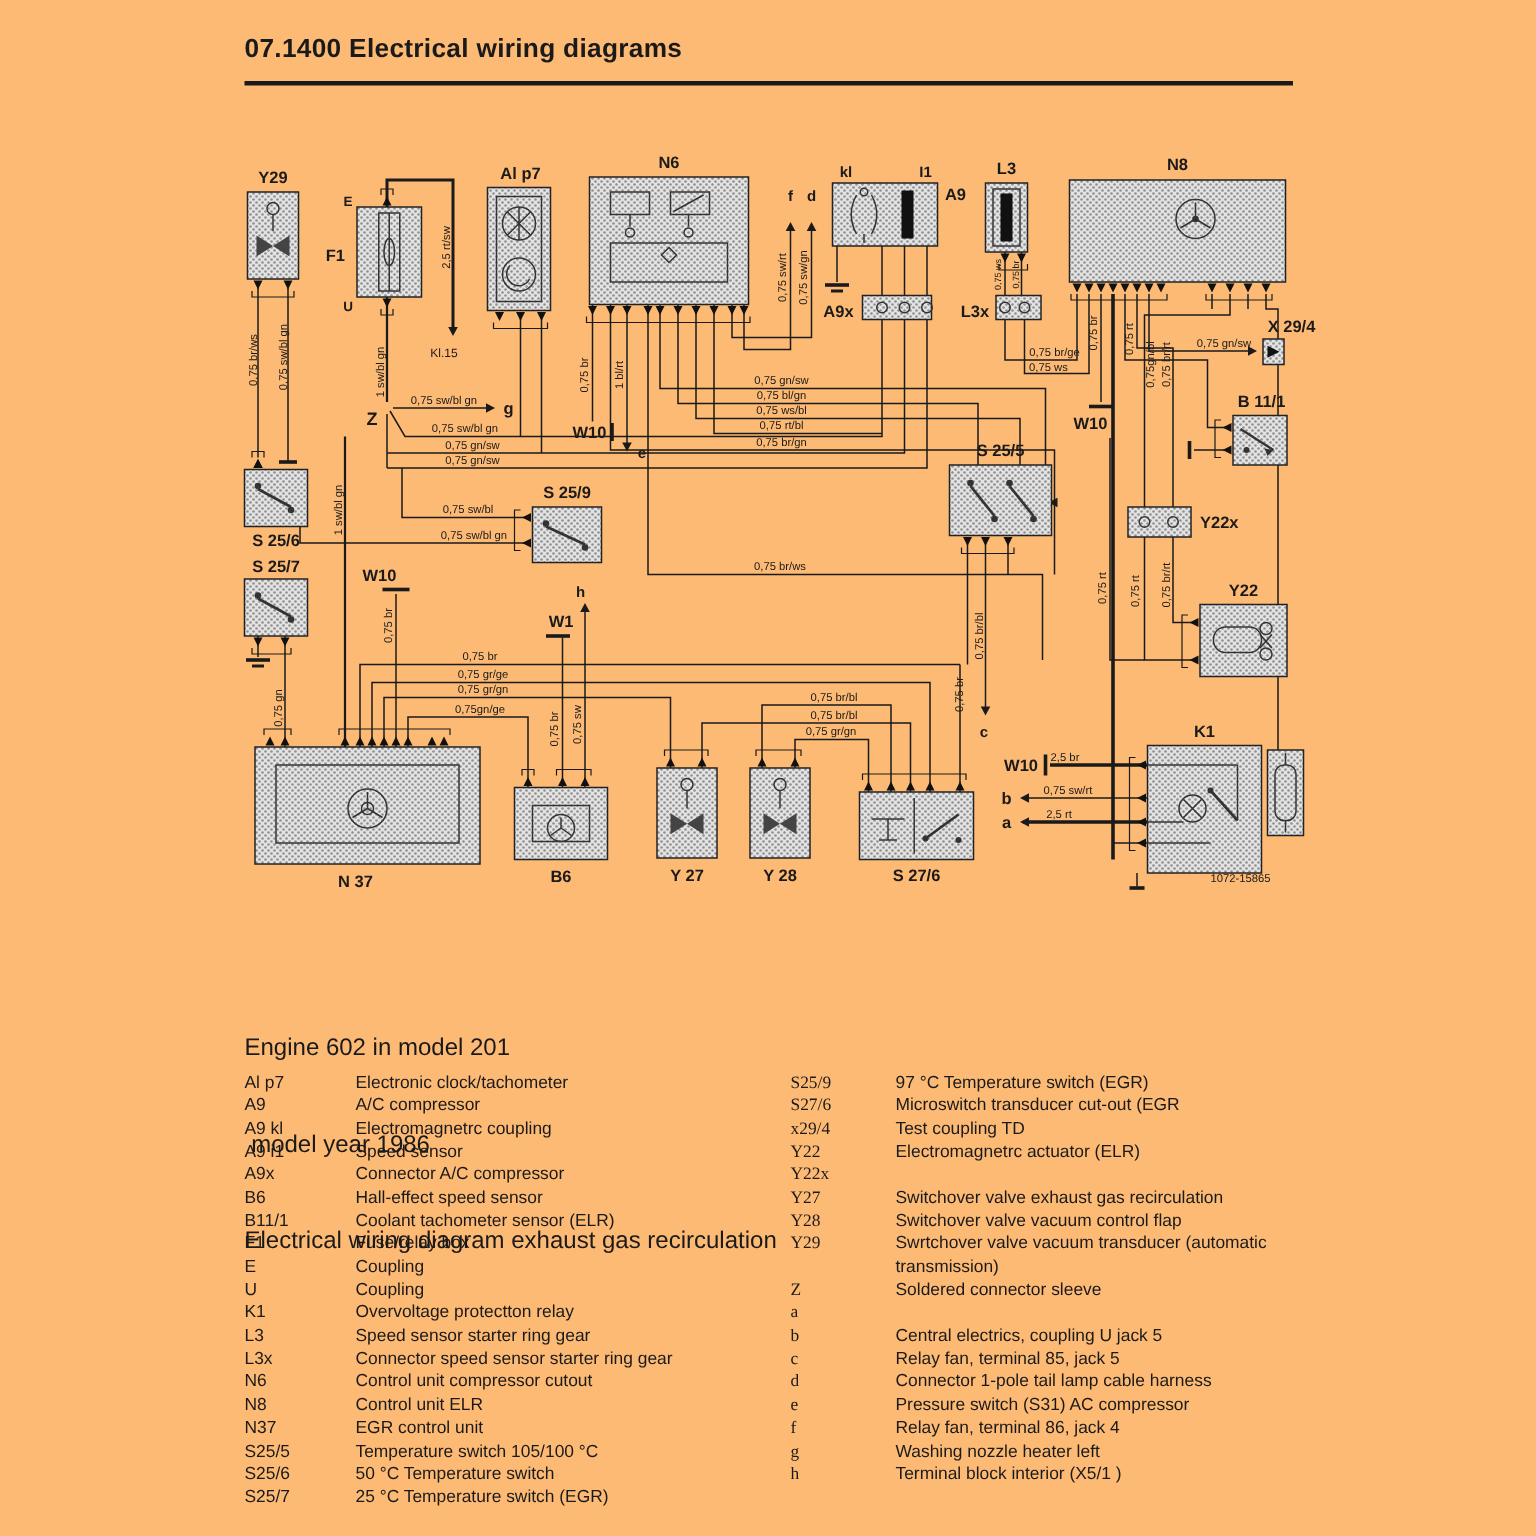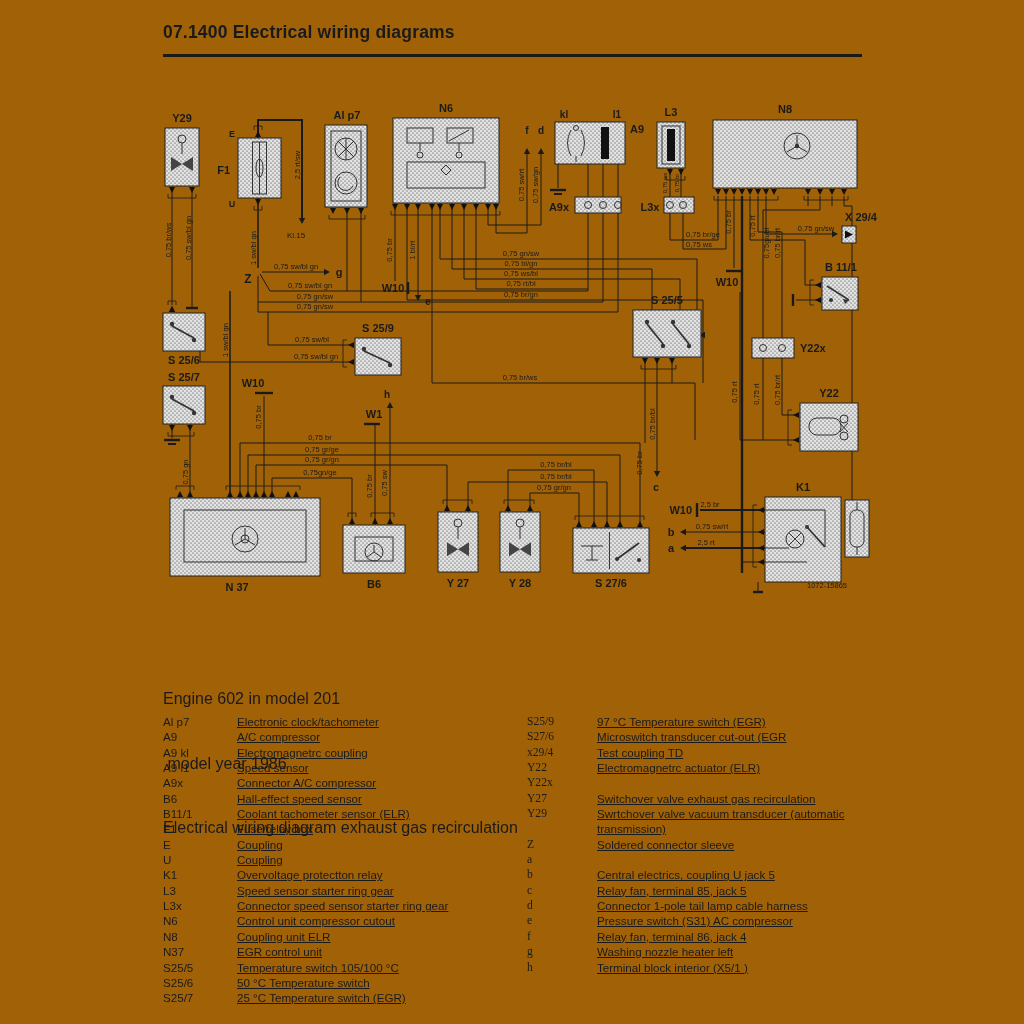--- a/index.html
+++ b/index.html
@@ -1,29 +1,29 @@
 <!DOCTYPE html>
 <html><head>
 <meta charset="utf-8">
 <style>
   html,body{margin:0;padding:0;background:#fff;}
-  #page{position:relative;width:1024px;height:1024px;background:#a16207;overflow:hidden;
+  #page{position:relative;width:1024px;height:1024px;background:#fdba74;overflow:hidden;
         font-family:"Liberation Sans",sans-serif;color:#1a1a1a;}
   #title{position:absolute;left:163px;top:22px;font-size:17.5px;font-weight:bold;letter-spacing:.2px;}
   #rule{position:absolute;left:163px;top:54px;width:699px;height:2.5px;background:#1a1a1a;}
   #diagram{position:absolute;left:0;top:0;}
   svg text{font-family:"Liberation Sans",sans-serif;fill:#1a1a1a;}
   #caption{position:absolute;left:163px;top:645px;font-size:16px;line-height:21.5px;white-space:pre-wrap;}
   #legend{position:absolute;left:163px;top:714px;width:714px;display:flex;font-size:11.6px;line-height:15.35px;}
   #legend .col-left{width:364px;flex:0 0 364px;}
   #legend .col-right{flex:1;}
   .lrow{display:flex;}
   .lcode{flex:0 0 74px;white-space:nowrap;}
   .col-right .lcode{flex:0 0 70px;font-family:Liberation Serif, serif;}
-  .ldesc{flex:1;text-decoration:underline;}
+  .ldesc{flex:1;}
 </style>
 </head>
 <body>
 
 <div id="page">
   <div id="title">07.1400 Electrical wiring diagrams</div>
   <div id="rule"></div>
   <svg id="diagram" width="1024" height="640">
       <defs>
         <pattern id="stip" width="4" height="4" patternUnits="userSpaceOnUse">
@@ -522,21 +522,21 @@
         <div class="lrow">
           <span class="lcode">L3x</span>
           <span class="ldesc">Connector speed sensor starter ring gear</span>
         </div>
         <div class="lrow">
           <span class="lcode">N6</span>
           <span class="ldesc">Control unit compressor cutout</span>
         </div>
         <div class="lrow">
           <span class="lcode">N8</span>
-          <span class="ldesc">Coupling unit ELR</span>
+          <span class="ldesc">Control unit ELR</span>
         </div>
         <div class="lrow">
           <span class="lcode">N37</span>
           <span class="ldesc">EGR control unit</span>
         </div>
         <div class="lrow">
           <span class="lcode">S25/5</span>
           <span class="ldesc">Temperature switch 105/100 °C</span>
         </div>
         <div class="lrow">
@@ -564,20 +564,24 @@
         <div class="lrow">
           <span class="lcode">Y22</span>
           <span class="ldesc">Electromagnetrc actuator (ELR)</span>
         </div>
         <div class="lrow">
           <span class="lcode">Y22x</span>
         </div>
         <div class="lrow">
           <span class="lcode">Y27</span>
           <span class="ldesc">Switchover valve exhaust gas recirculation</span>
+        </div>
+        <div class="lrow">
+          <span class="lcode">Y28</span>
+          <span class="ldesc">Switchover valve vacuum control flap</span>
         </div>
         <div class="lrow">
           <span class="lcode">Y29</span>
           <span class="ldesc">Swrtchover valve vacuum transducer (automatic transmission)</span>
         </div>
         <div class="lrow">
           <span class="lcode">Z</span>
           <span class="ldesc">Soldered connector sleeve</span>
         </div>
         <div class="lrow">

